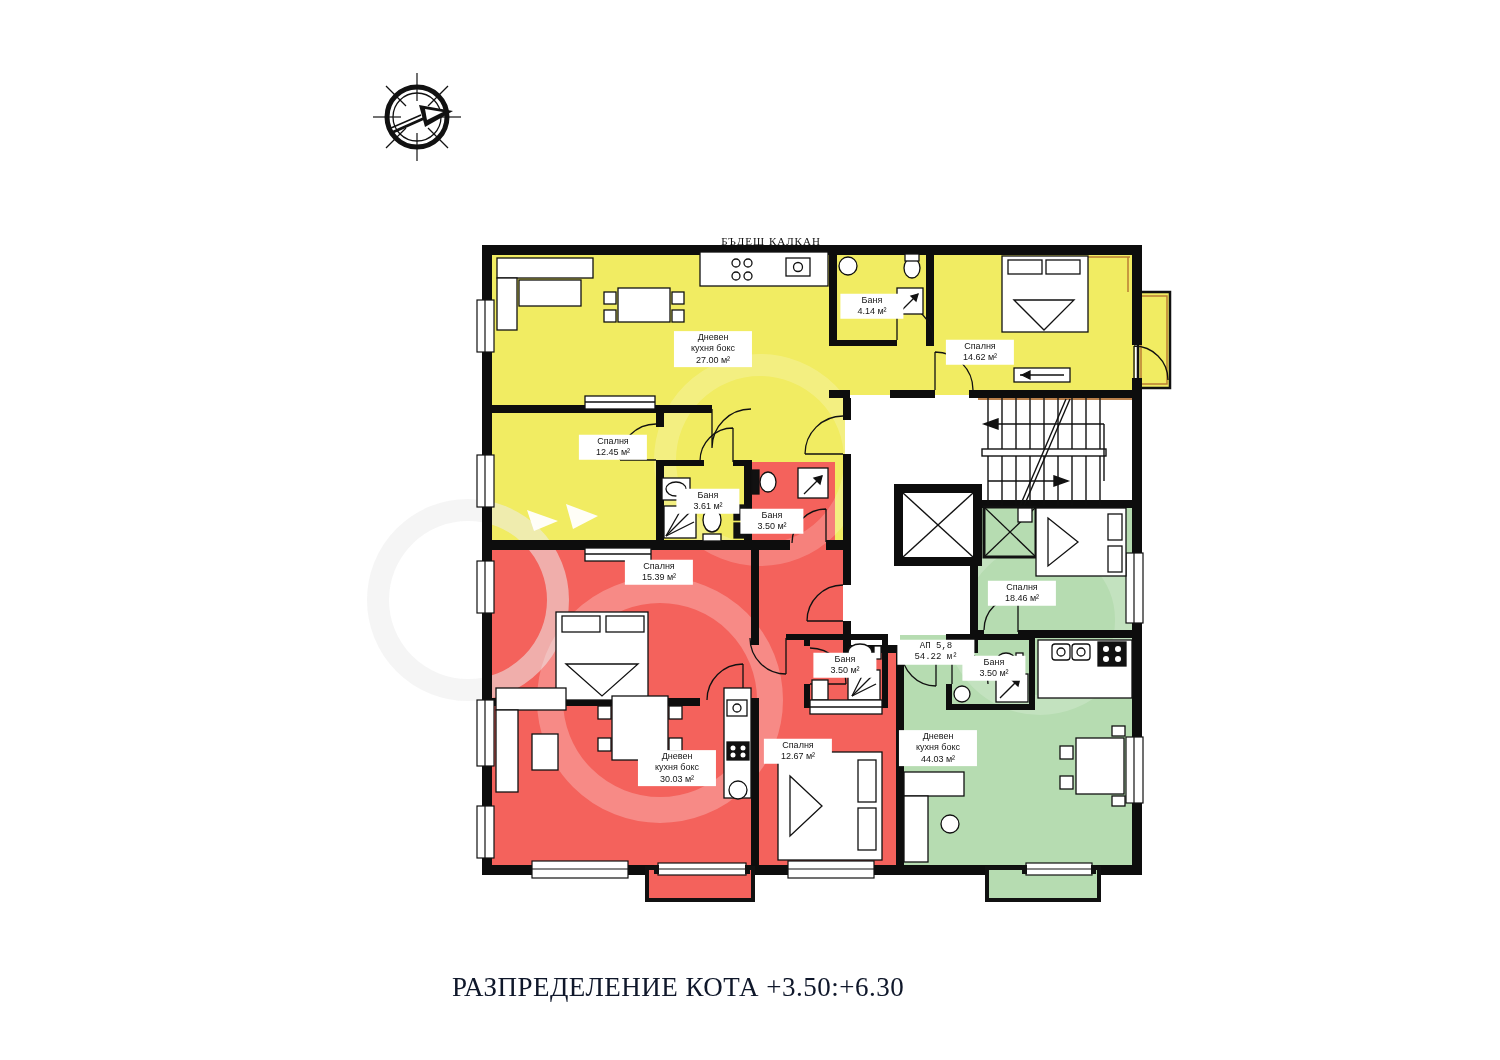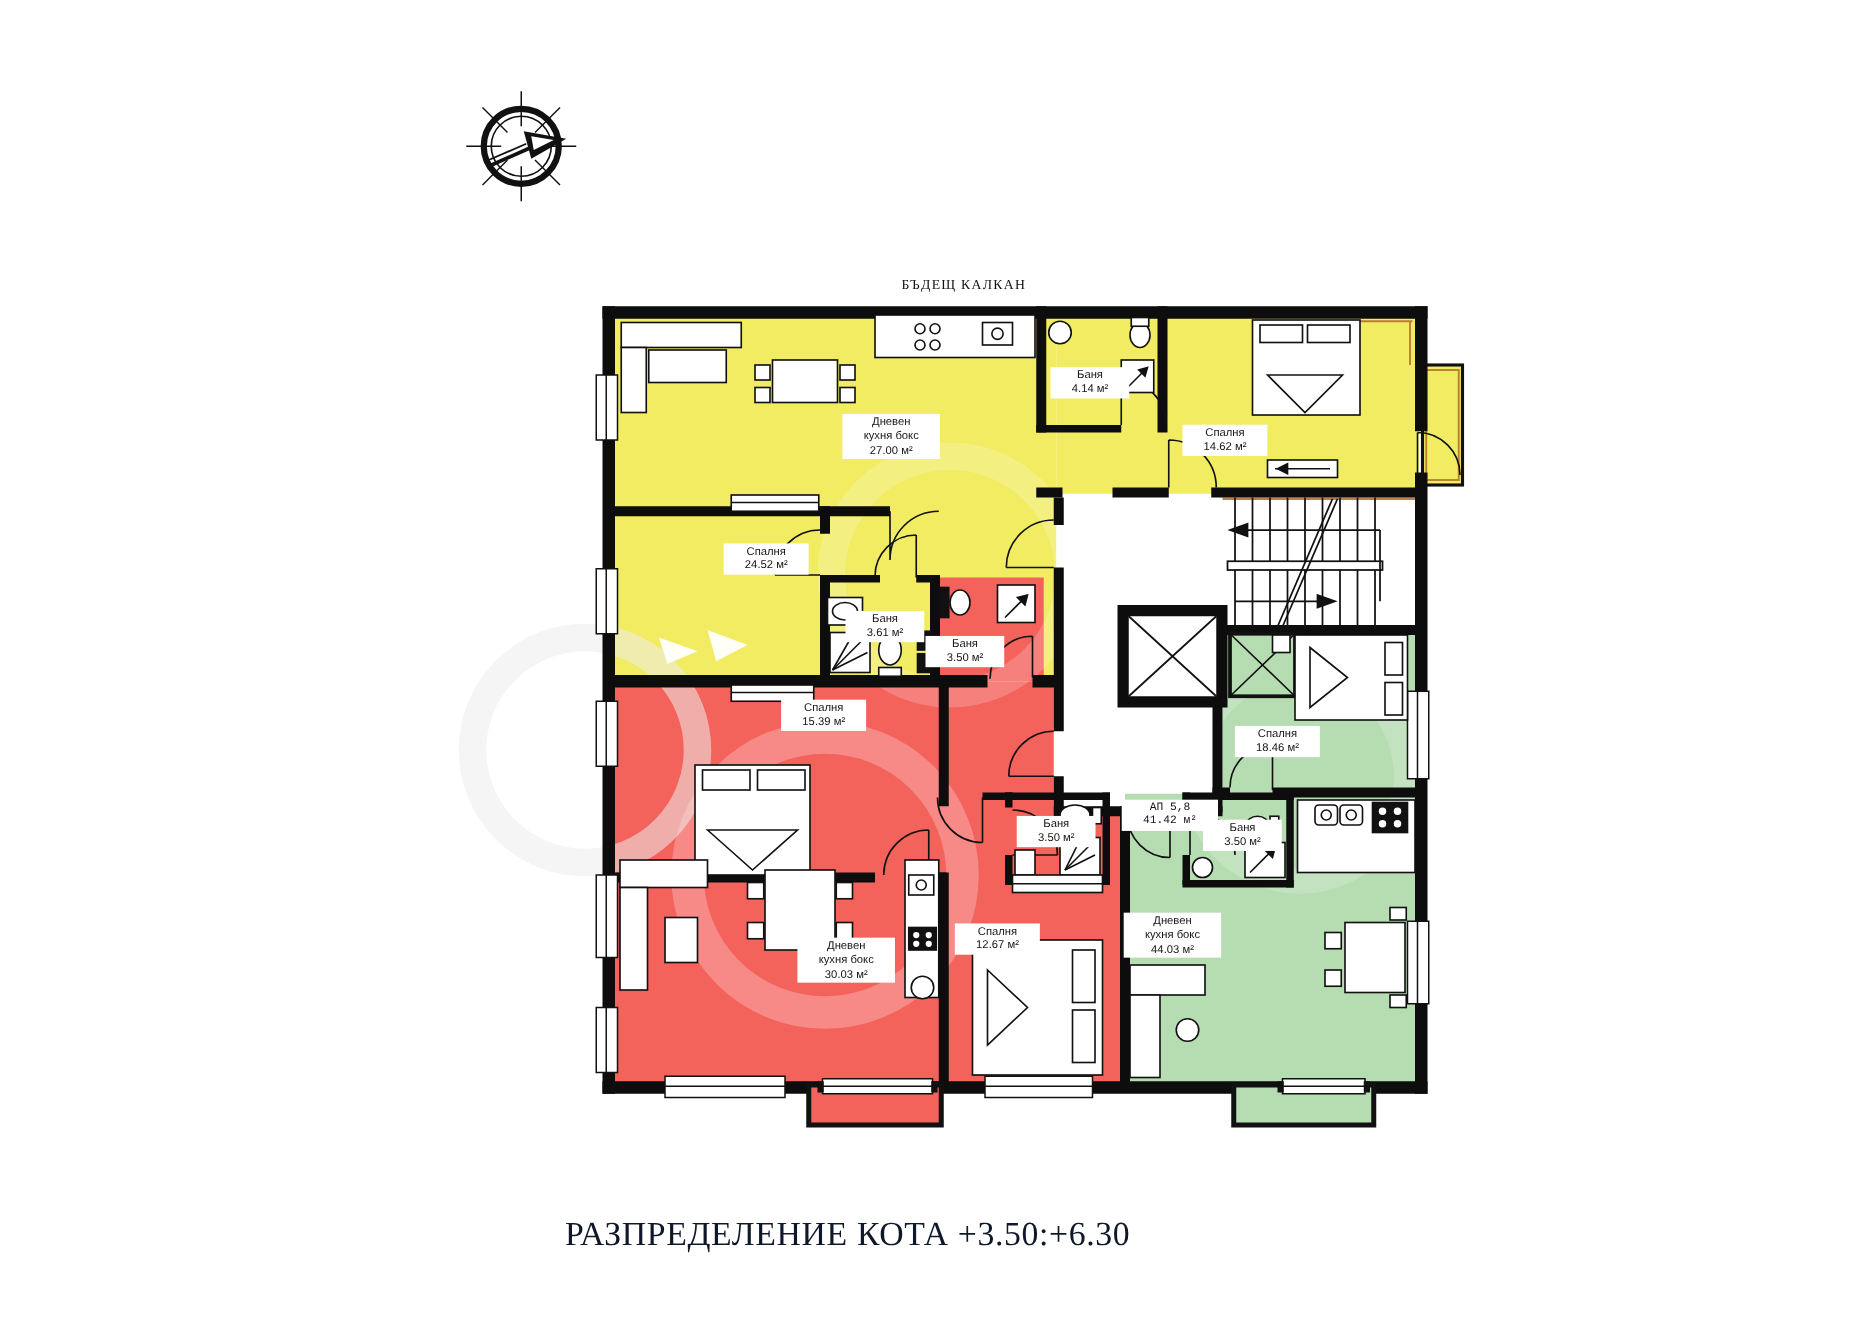--- a/index.html
+++ b/index.html
@@ -2,21 +2,21 @@
 <html style="--apt_yellow: #f1ec62; --apt_red: #f4625c; --apt_green: #b6dcb1; --wall: #0d0d0d; --accent: #b06a2c; --paper: #ffffff;"><head>
 <meta charset="utf-8">
 <style>
   html,body{margin:0;padding:0;background:#fff;}
   #canvas{position:relative;width:1500px;height:1060px;background:var(--paper,#fff);overflow:hidden;
           font-family:"Liberation Sans",sans-serif;}
   #plan-svg{position:absolute;left:0;top:0;}
   .room-label{position:absolute;transform:translate(-50%,-50%);background:#fff;color:#151515;
               font:400 9px/1.25 "Liberation Sans",sans-serif;text-align:center;
               padding:1px 17px;white-space:nowrap;z-index:5;}
-  .top-note{position:absolute;left:771px;top:228px;transform:translate(-50%,-50%);
+  .top-note{position:absolute;left:771px;top:241px;transform:translate(-50%,-50%);
             font:400 11px "Liberation Serif",serif;letter-spacing:1px;color:#111;z-index:5;}
   .sheet-title{position:absolute;left:452px;top:972px;
                font:400 27px "Liberation Serif",serif;letter-spacing:.5px;color:#0f172a;z-index:5;}
 </style>
 </head>
 <body>
 
 <div id="canvas">
 
 <svg id="plan-svg" width="1500" height="1060" viewBox="0 0 1500 1060">
@@ -383,21 +383,21 @@
   <div class="room-label" style="left:872px;top:306px;">
     <div>Баня</div>
     <div>4.14 м²</div>
   </div>
   <div class="room-label" style="left:980px;top:352px;">
     <div>Спалня</div>
     <div>14.62 м²</div>
   </div>
   <div class="room-label" style="left:613px;top:447px;">
     <div>Спалня</div>
-    <div>24.52 м²</div>
+    <div>12.45 м²</div>
   </div>
   <div class="room-label" style="left:708px;top:501px;">
     <div>Баня</div>
     <div>3.61 м²</div>
   </div>
   <div class="room-label" style="left:772px;top:521px;">
     <div>Баня</div>
     <div>3.50 м²</div>
   </div>
   <div class="room-label" style="left:659px;top:572px;">
@@ -416,21 +416,21 @@
   <div class="room-label" style="left:798px;top:751px;">
     <div>Спалня</div>
     <div>12.67 м²</div>
   </div>
   <div class="room-label" style="left:1022px;top:593px;">
     <div>Спалня</div>
     <div>18.46 м²</div>
   </div>
   <div class="room-label" style="left:936px;top:652px;font-family:Liberation Mono, monospace;">
     <div>АП 5,8</div>
-    <div>41.42 м²</div>
+    <div>54.22 м²</div>
   </div>
   <div class="room-label" style="left:994px;top:668px;">
     <div>Баня</div>
     <div>3.50 м²</div>
   </div>
   <div class="room-label" style="left:938px;top:748px;">
     <div>Дневен</div>
     <div>кухня бокс</div>
     <div>44.03 м²</div>
   </div>

